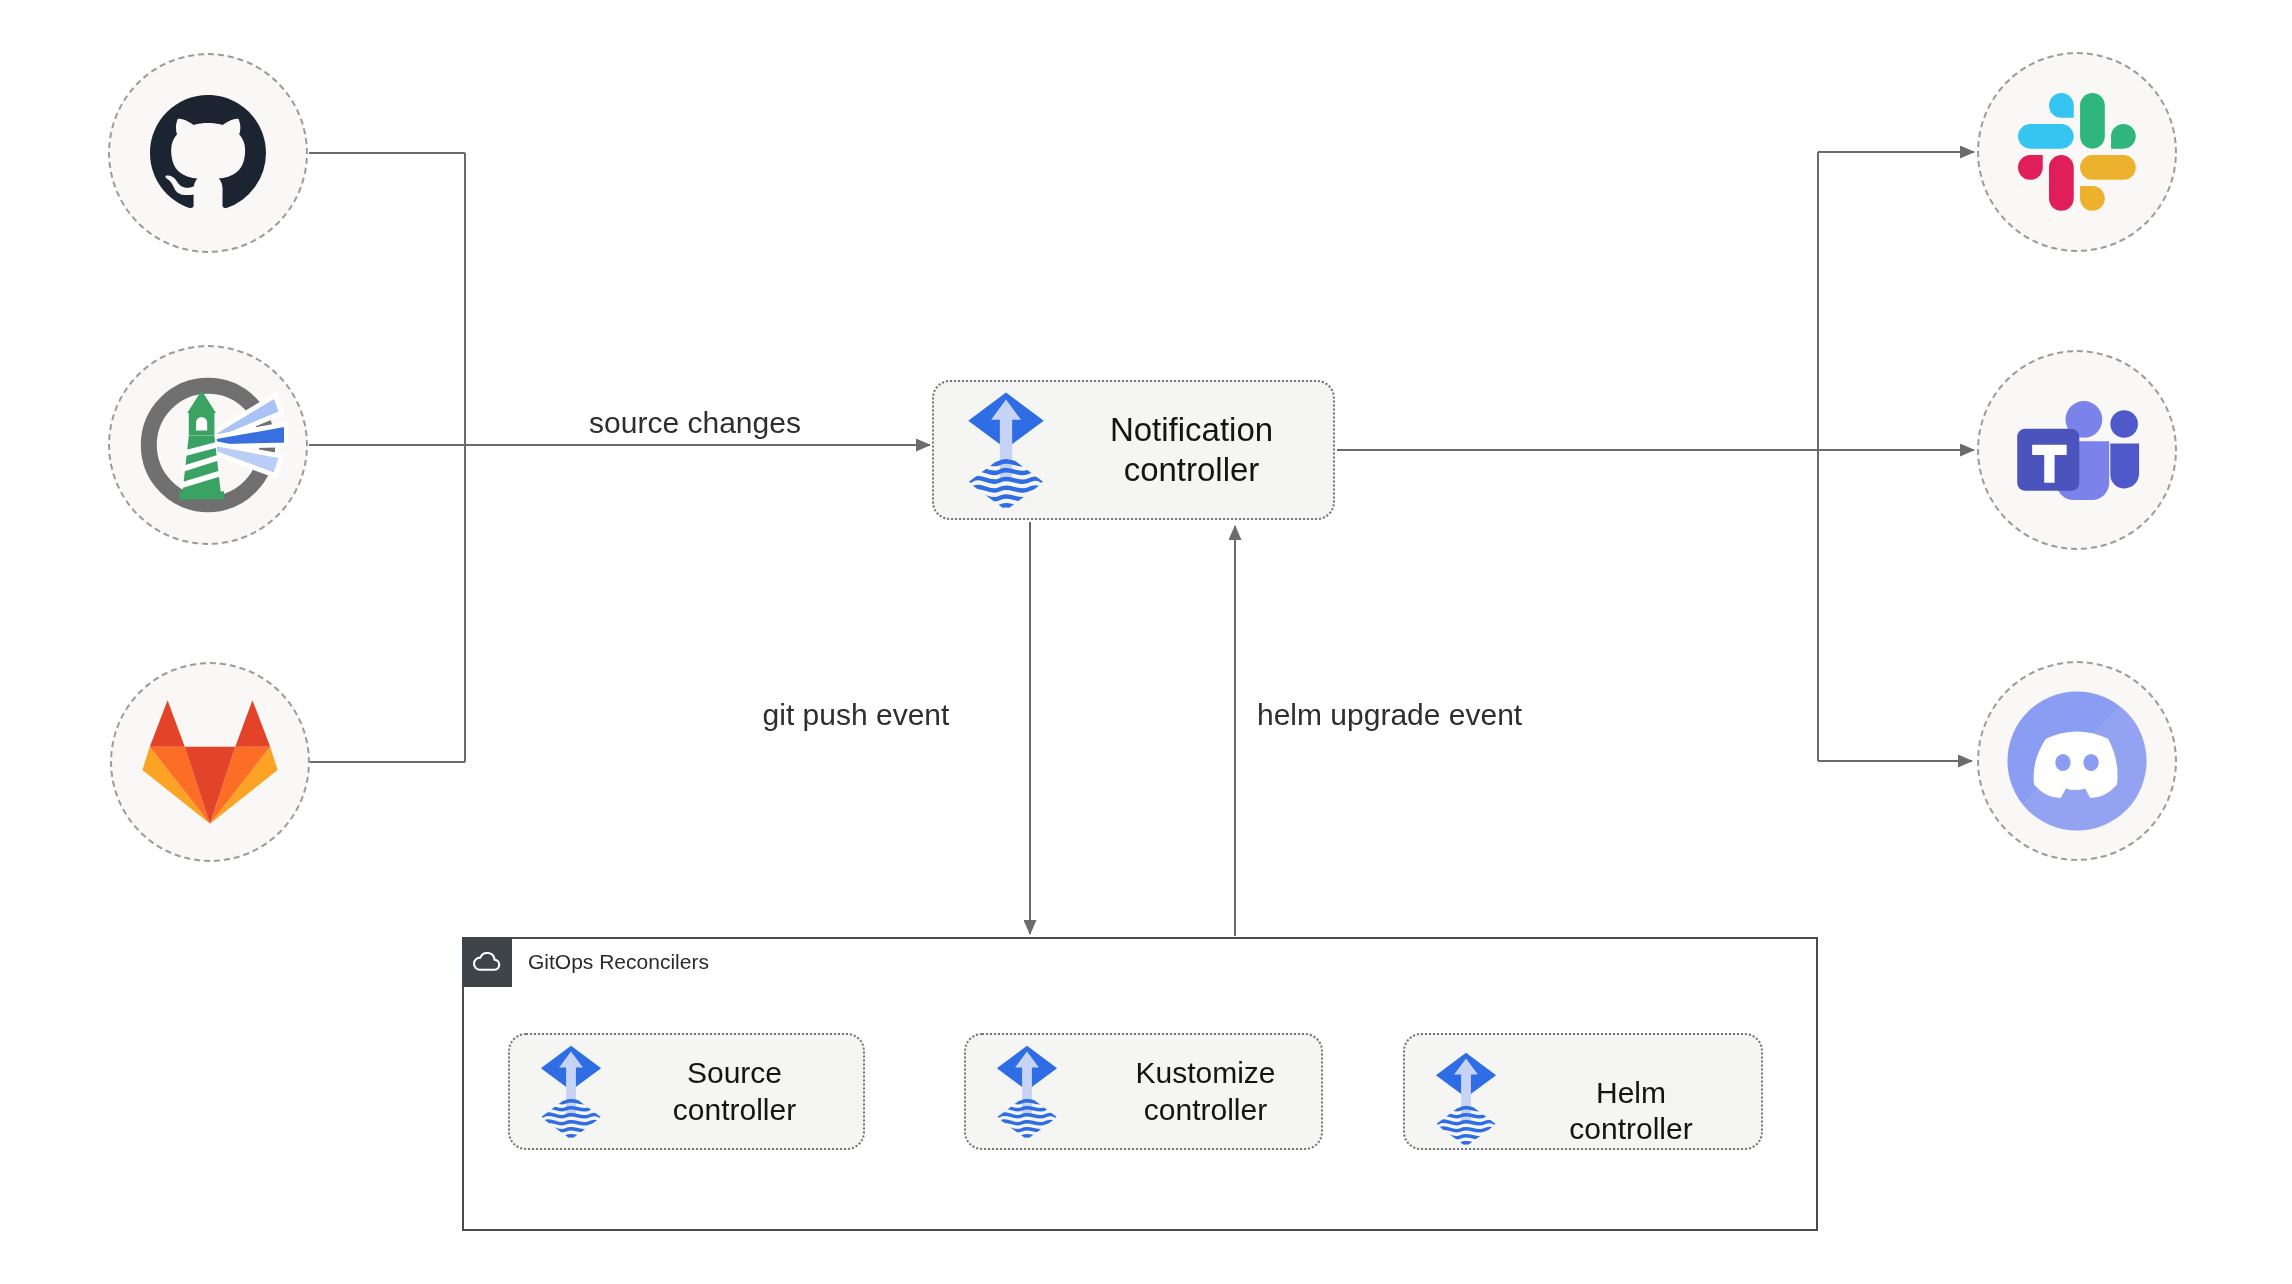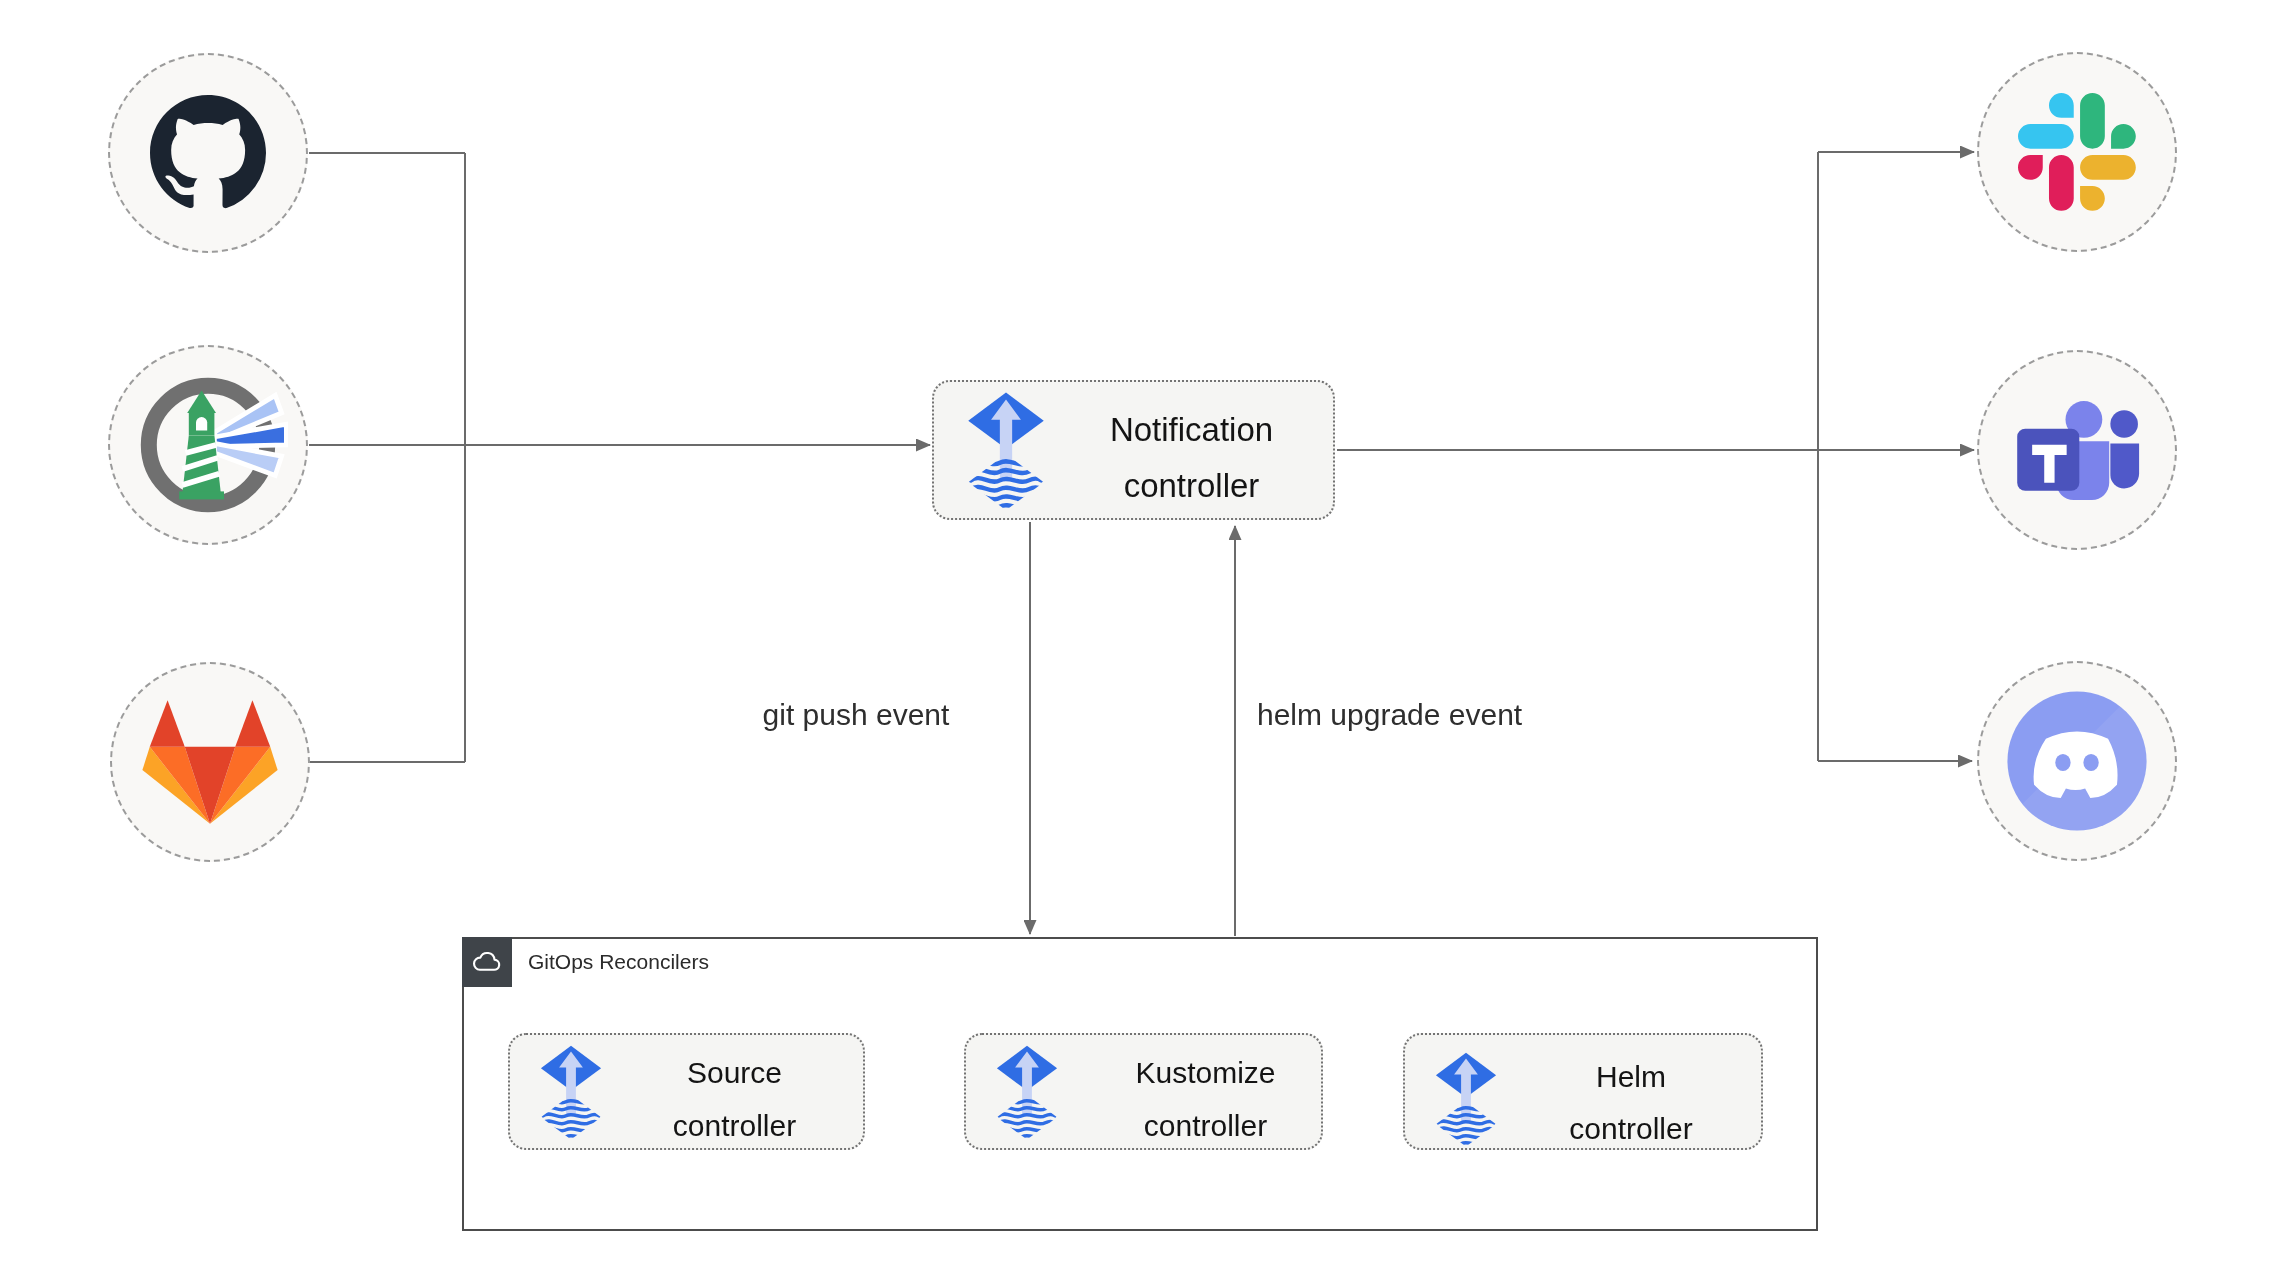--- a/index.html
+++ b/index.html
@@ -15,21 +15,21 @@
     display:flex; align-items:center; justify-content:center;
   }
 
   .ctrl-box {
     position:absolute; background:#f5f5f3; border:2px dotted #737373;
     border-radius:18px; box-sizing:border-box;
     display:flex; align-items:center;
   }
   .ctrl-box .flux-wrap { flex:0 0 auto; display:flex; align-items:center; justify-content:center; }
   .box-label { flex:1 1 auto; text-align:center; color:#141414; line-height:1.22; }
-  .box-label span { display:block;margin-top:16px; }
+  .box-label span { display:block; }
   .notif-label { font-size:33px; }
   .rec-label { font-size:30px; }
 
   .edge-label { position:absolute; font-size:30px; color:#2e2e2e; white-space:nowrap; }
 
   .reconcilers {
     position:absolute; left:462px; top:937px; width:1356px; height:294px;
     border:2px solid #4c4c4c; box-sizing:border-box; background:#ffffff;
   }
   .rec-badge {
@@ -183,20 +183,21 @@
     <svg width="138" height="115">
         <use href="#sym-teams"></use>
       </svg>
   </div>
   <div class="node-circle" style="left:1977px; top:661px;">
     <svg width="148" height="148">
         <use href="#sym-discord"></use>
       </svg>
   </div>
 
+  <div class="edge-label" style="left:500px; top:406px; width:390px; text-align:center;">source changes</div>
   <div class="edge-label" style="left:700px; top:698px; width:312px; text-align:center;">git push event</div>
   <div class="edge-label" style="left:1257px; top:698px;">helm upgrade event</div>
 
   <div class="reconcilers">
     <div class="rec-badge">
       <svg width="34" height="34">
           <use href="#sym-cloud"></use>
         </svg>
     </div>
     <div class="rec-title">GitOps Reconcilers</div>

